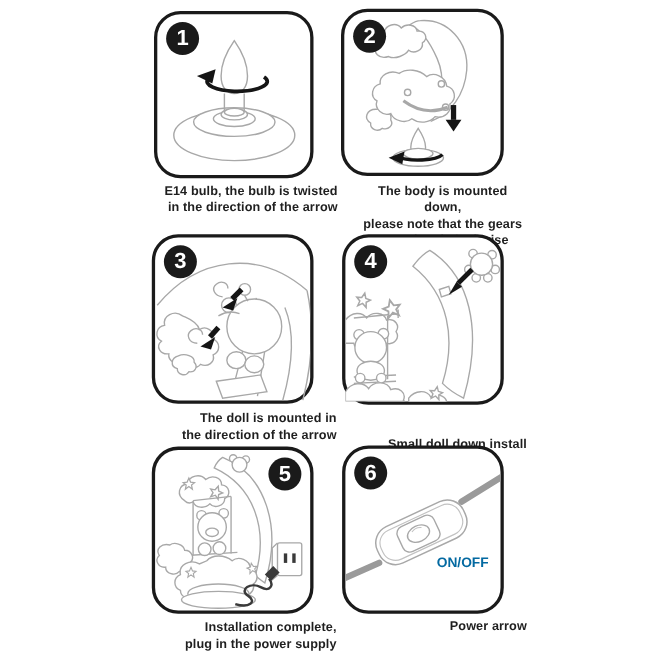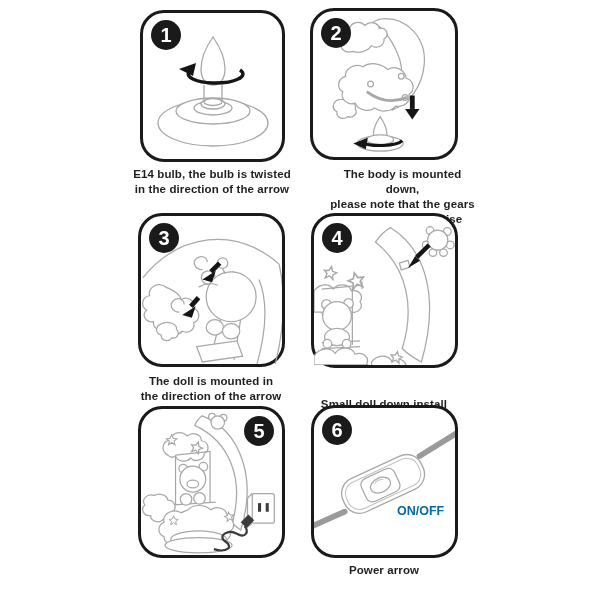--- a/index.html
+++ b/index.html
@@ -16,21 +16,21 @@
     position:absolute;width:30px;height:30px;border-radius:50%;
     background:#1a1a1a;color:#ffffff;font-size:20px;font-weight:bold;
     display:flex;align-items:center;justify-content:center;z-index:2;
   }
   .badge-left{left:8px;top:7px;}
   .badge-right{right:8px;top:7px;}
   .caption{
     position:absolute;font-size:11.5px;line-height:15px;color:#1f1f1f;
     white-space:pre-line;font-weight:bold;letter-spacing:0.1px;
   }
-  .cap-center{text-align:center;}
+  .cap-center{text-align:right;}
   .cap-left{text-align:center;}
   .switch-label{
     position:absolute;font-size:12.5px;font-weight:bold;color:#0369a1;z-index:2;
   }
 </style>
 </head>
 <body>
 
 <div id="canvas">
 
@@ -178,20 +178,22 @@
         <ellipse cx="60" cy="142" rx="35" ry="8"></ellipse>
         <rect x="116" y="88" width="23" height="31" rx="2"></rect>
         <path d="M116,88 L111,93 L111,123 L116,119" fill="none"></path>
       </g>
       <rect x="122" y="98" width="3.2" height="9" fill="#3a3a3a"></rect>
       <rect x="130" y="98" width="3.2" height="9" fill="#3a3a3a"></rect>
       <path d="M76,146 c13,4 21,-2 12,-8 c-9,-6 3,-13 12,-8 c9,5 13,-2 8,-8" stroke="#3a3a3a" stroke-width="2.3" fill="none"></path>
       <polygon points="104,118 112,110 118,116 110,124" fill="#3a3a3a"></polygon>
     </svg>
   </div>
+  <div class="caption cap-center" style="left:116px;top:564px;width:190px;">Installation complete,
+plug in the power supply</div>
 
   <div class="panel" style="left:311px;top:405px;width:147px;height:153px;">
     <div class="badge badge-left">6</div>
     <span class="switch-label" style="left:83px;top:96px;">ON/OFF</span>
     <svg viewBox="0 0 147 153">
       <path d="M-4,124 L32,108" stroke="#9a9a9a" stroke-width="6" stroke-linecap="round" fill="none"></path>
       <path d="M110,50 L152,24" stroke="#9a9a9a" stroke-width="6" stroke-linecap="round" fill="none"></path>
       <g transform="translate(72,79) rotate(-25)">
         <rect x="-45" y="-19" width="90" height="38" rx="17" fill="#ffffff" stroke="#a8a8a8" stroke-width="1.4"></rect>
         <rect x="-41" y="-15" width="82" height="30" rx="13" fill="#ffffff" stroke="#c2c2c2" stroke-width="1.1"></rect>

